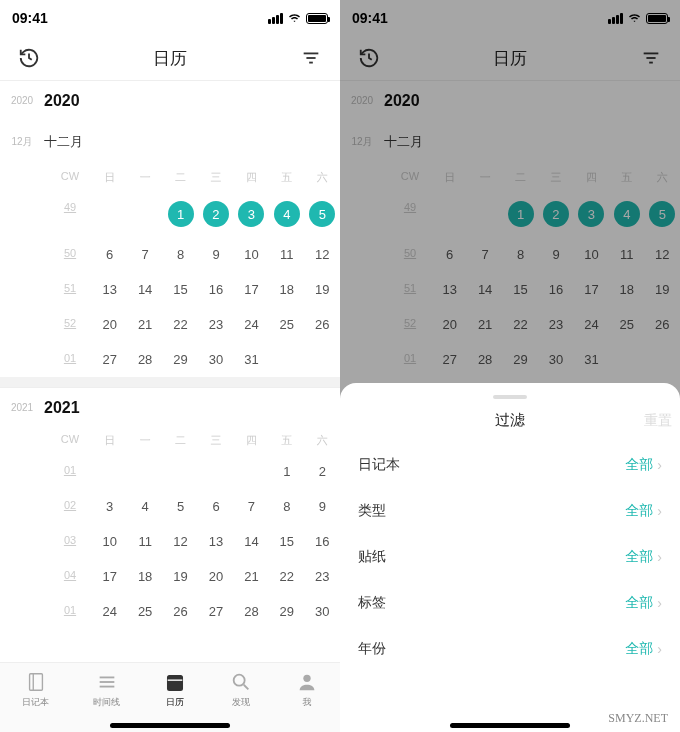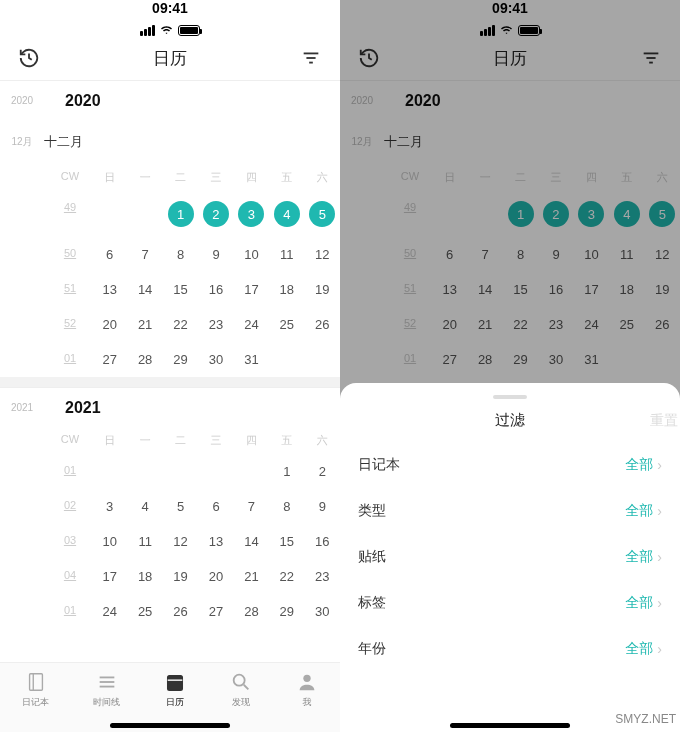--- a/index.html
+++ b/index.html
@@ -1,31 +1,31 @@
 <!DOCTYPE html>
 <html><head>
 <meta charset="utf-8">
 <style>
 * { margin: 0; padding: 0; box-sizing: border-box; font-family: -apple-system, "Helvetica Neue", Arial, sans-serif; }
 body { width: 680px; height: 732px; display: flex; background: #e8e8e8; position: relative; }
 .phone { width: 340px; height: 732px; background: #fff; position: relative; overflow: hidden; }
 .phone.right { background: #fff; }
 .overlay { position: absolute; inset: 0; background: rgba(0,0,0,0.35); z-index: 5; }
-.statusbar { height: 36px; display: flex; justify-content: space-between; align-items: center; padding: 0 12px; font-weight: 600; font-size: 14px; flex-direction: column; }
+.statusbar { height: 36px; display: flex; justify-content: space-between; align-items: center; padding: 0 12px; font-weight: 600; font-size: 14px; }
 .status-icons { display: flex; gap: 4px; align-items: center; }
 .sig { display: inline-flex; gap: 1px; align-items: flex-end; }
 .sig i { width: 3px; background: #000; border-radius: 1px; }
 .sig i:nth-child(1){height:5px} .sig i:nth-child(2){height:7px} .sig i:nth-child(3){height:9px} .sig i:nth-child(4){height:11px}
 .batt { width: 22px; height: 11px; border: 1px solid #000; border-radius: 3px; position: relative; }
 .batt::after { content:''; position:absolute; right:-3px; top:3px; width:2px; height:5px; background:#000; border-radius:0 1px 1px 0;}
 .batt::before { content:''; position:absolute; inset:1px; background:#000; border-radius:1px; }
 .header { height: 44px; display: flex; align-items: center; justify-content: space-between; padding: 0 18px; }
 .header svg { width: 22px; height: 22px; }
 .header-title { font-size: 17px; font-weight: 500; color: #222; }
-.year-row { display: flex; align-items: center; height: 40px; border-top: 1px solid #eee; gap: 21px; }
+.year-row { display: flex; align-items: center; height: 40px; border-top: 1px solid #eee; }
 .year-tag { width: 44px; text-align: center; font-size: 10px; color: #bbb; }
 .year-label { font-size: 16px; font-weight: 700; color: #111; }
 .section { background: #fff; }
 .month-row { display: flex; align-items: center; height: 44px; }
 .month-tag { width: 44px; text-align: center; font-size: 10px; color: #bbb; }
 .month-label { font-size: 13px; color: #333; }
 .grid { display: grid; grid-template-columns: 44px repeat(7, 1fr); padding-left: 48px; }
 .wd { text-align: center; font-size: 11px; color: #ccc; padding: 6px 0; }
 .lbl { text-align: center; font-size: 11px; color: #ccc; padding: 10px 0; text-decoration: underline; }
 .cell { text-align: center; font-size: 13px; color: #555; padding: 10px 0; position: relative; }
@@ -33,27 +33,27 @@
 .divider { height: 10px; background: #f2f2f2; }
 .tabbar { position: absolute; bottom: 0; left: 0; right: 0; height: 70px; background: #fafafa; border-top: 1px solid #eee; display: flex; justify-content: space-around; padding-top: 8px; }
 .tab { display: flex; flex-direction: column; align-items: center; gap: 3px; font-size: 9px; color: #888; }
 .tab.active { color: #111; }
 .tab svg { width: 22px; height: 22px; }
 .homebar { position: absolute; bottom: 4px; left: 50%; transform: translateX(-50%); width: 120px; height: 5px; background: #000; border-radius: 3px; z-index: 20; }
 .sheet { position: absolute; bottom: 0; left: 0; right: 0; background: #fff; border-radius: 16px 16px 0 0; z-index: 10; padding: 10px 0 60px; }
 .sheet-handle { width: 34px; height: 4px; background: #ddd; border-radius: 2px; margin: 2px auto 12px; }
 .sheet-header { display: flex; justify-content: center; align-items: center; position: relative; padding: 0 18px 12px; }
 .sheet-title { font-size: 15px; color: #222; }
-.sheet-reset { position: absolute; right: 2px; font-size: 14px; color: #ddd; }
+.sheet-reset { position: absolute; right: 8px; font-size: 14px; color: #ddd; }
 .filter-row { display: flex; justify-content: space-between; align-items: center; padding: 14px 18px; font-size: 14px; }
 .filter-label { color: #333; }
 .filter-val { color: #1fb8b0; display: flex; align-items: center; gap: 4px; }
 .filter-val .chev { color: #ccc; font-size: 14px; }
 .done { position: absolute; bottom: 14px; left: 0; right: 0; text-align: center; font-size: 16px; color: #222; padding: 14px 0; border-top: 1px solid #f0f0f0; background:#fff;}
-.watermark { position: absolute; bottom: 6px; right: 4px; font-size: 12px; color: #888; z-index: 30;}
+.watermark { position: absolute; bottom: 6px; right: 12px; font-size: 12px; color: #888; z-index: 30; font-family: Liberation Serif, serif;}
 .scroll { position: absolute; top: 80px; bottom: 70px; left:0; right:0; overflow: hidden; }
 </style>
 </head>
 <body>
 
 <div class="phone">
   <div class="statusbar">
     <span>09:41</span>
     <div class="status-icons">
       <span class="sig">

